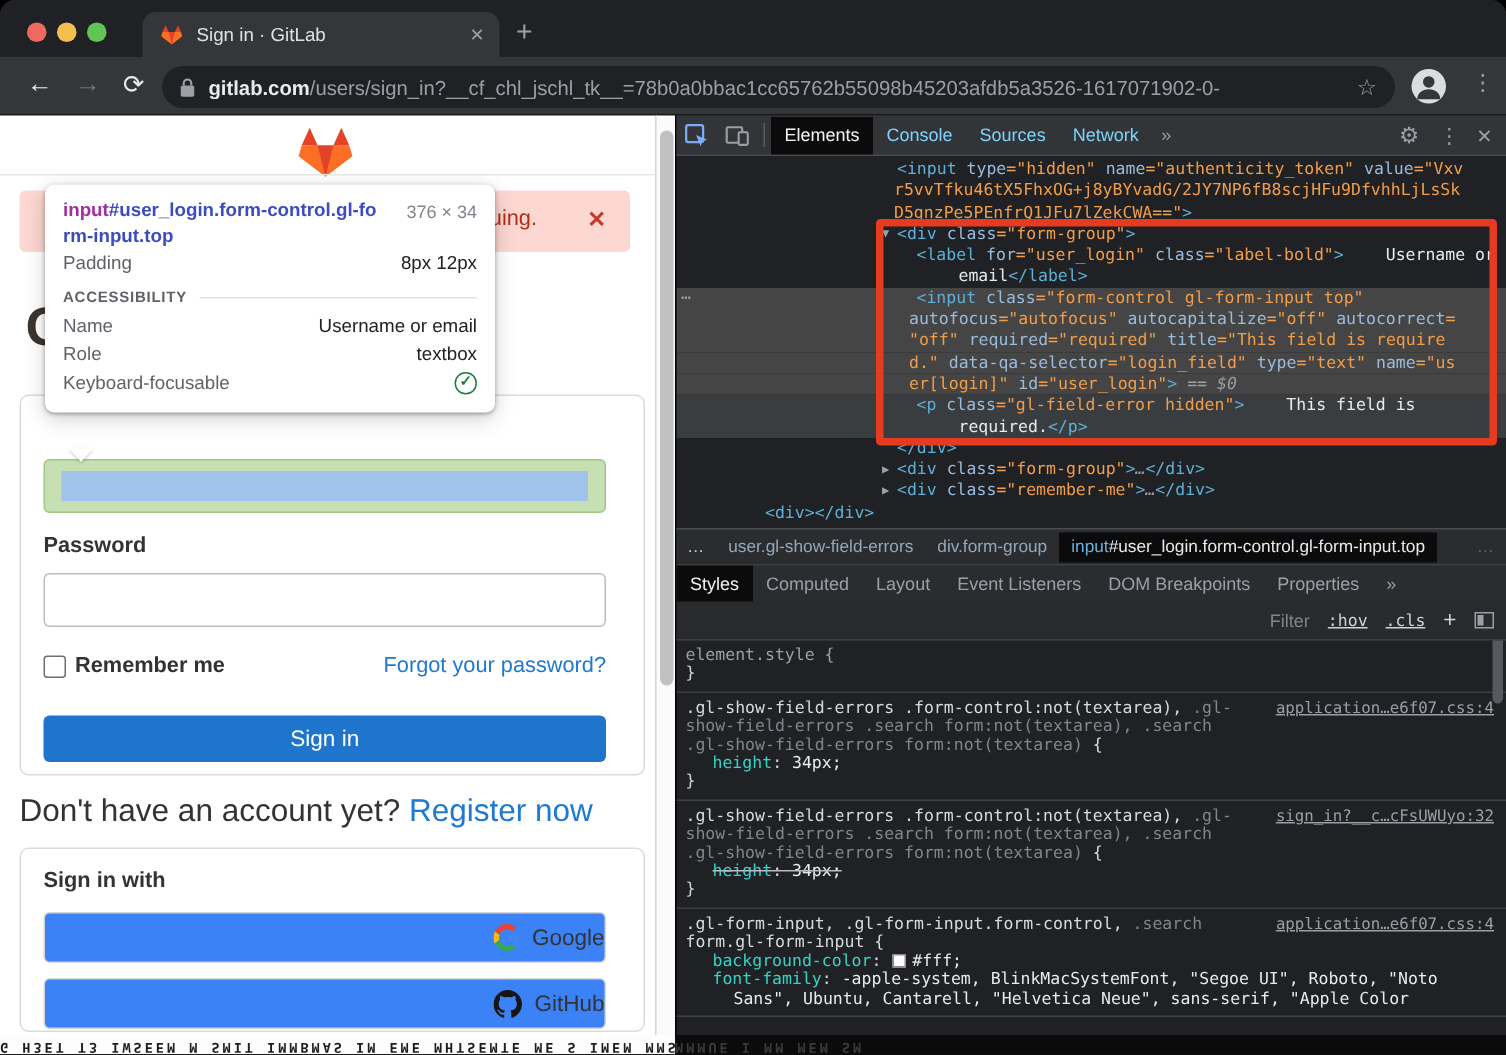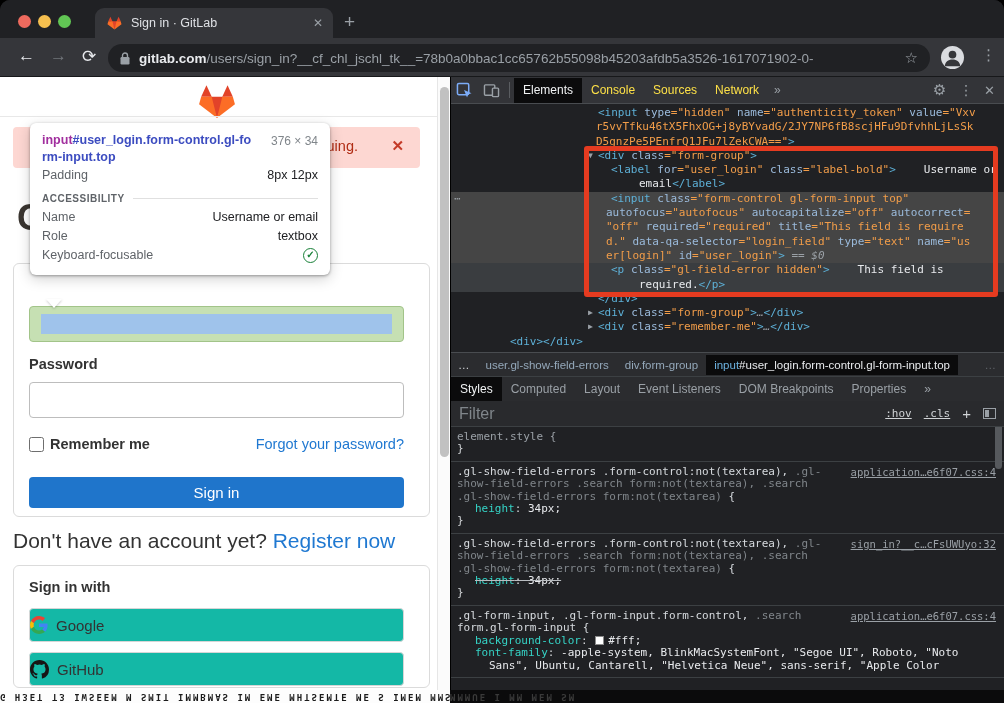--- a/index.html
+++ b/index.html
@@ -71,32 +71,32 @@
   .fld-label { position:absolute; left:15px; font-size:14.5px; font-weight:bold; color:#333; }
   .pw-input { position:absolute; left:15px; top:118px; width:375px; height:36px; border:1px solid #bdbdbd; border-radius:4px; background:#fff; }
   .rem-row { position:absolute; left:15px; top:172px; width:375px; display:flex; align-items:center; }
   .checkbox { width:15px; height:15px; border:1.5px solid #6e6e6e; border-radius:2.5px; background:#fff; margin-right:6px; }
   .rem-label { font-size:14.5px; font-weight:bold; color:#333; }
   .link { color:#1f78d1; }
   .forgot { margin-left:auto; font-size:14.5px; }
   .signin-btn { position:absolute; left:15px; top:213px; width:375px; height:31px; background:#1f75cb; border:none;
                 border-radius:4px; color:#fff; font-size:15px; font-family:"Liberation Sans",sans-serif; }
   .register-line { position:absolute; left:13px; top:452px; font-size:21px; color:#333; }
-  .sso-btn { position:absolute; left:15px; width:375px; height:34px; border:1px solid #d6d6d6; border-radius:4px; background:#14b8a6;
-             display:flex; align-items:center; justify-content:flex-start; font-size:15px; color:#333; }
+  .sso-btn { position:absolute; left:15px; width:375px; height:34px; border:1px solid #d6d6d6; border-radius:4px; background:#3b82f6;
+             display:flex; align-items:center; justify-content:flex-end; font-size:15px; color:#333; }
   .sso-btn .lbl { margin-left:8px; }
   .g-btn { top:42px; } .gh-btn { top:86px; }
 
   
   .devtools { position:relative; width:554px; height:100%; background:#202124; border-left:1px solid #000;
               display:flex; flex-direction:column; }
   .dt-toolbar { height:27px; background:#333438; border-bottom:1px solid #494c50; display:flex; align-items:center; flex:none; }
   .dt-icon { margin:0 5px; display:flex; align-items:center; }
   .dt-sep { width:1px; height:16px; background:#5a5d61; margin:0 4px; }
-  .dt-tab { padding:5px 9px 6px; font-size:12px; color:#fde047; white-space:nowrap; }
+  .dt-tab { padding:5px 9px 6px; font-size:12px; color:#7dd3fc; white-space:nowrap; }
   .dt-tab.active { background:#0b0b0c; color:#f1f3f4; }
   .dt-more { color:#9aa0a6; font-size:12px; padding:0 6px; }
   .dt-right { margin-left:auto; display:flex; align-items:center; }
   .gear { color:#9aa0a6; font-size:15px; margin:0 7px; }
   .dt-dots { color:#9aa0a6; font-size:14px; margin:0 6px; }
   .dt-close { color:#9aa0a6; font-size:13px; margin:0 9px 0 5px; }
 
   .dt-tree { height:248px; flex:none; position:relative; font-family:"DejaVu Sans Mono",monospace;
              font-size:11px; padding-top:2px; overflow:hidden; }
   .tree-row { height:14.3px; line-height:14.3px; white-space:pre; position:relative; }
@@ -113,21 +113,21 @@
   .crumb { color:#94a8ba; padding:4px 8px; }
   .crumb.active { background:#0b0b0c; color:#e8eaed; }
   .crumb.active .tag { color:#6cb2e0; }
   .crumb-trail { margin-left:auto; color:#5f6368; padding:0 8px; }
 
   .dt-styletabs { height:25px; flex:none; background:#2b2c2f; border-top:1px solid #3c4043; display:flex; align-items:center; }
   .st-tab { font-size:12px; color:#9aa0a6; padding:5px 9px 6px; white-space:nowrap; }
   .st-tab.active { background:#0b0b0c; color:#f1f3f4; }
 
   .dt-filter { height:26px; flex:none; background:#292a2d; border-bottom:1px solid #3c4043; display:flex; align-items:center; padding:0 8px; }
-  .filter-ph { color:#80868b; font-size:16px; flex:1; }
+  .filter-ph { color:#80868b; font-size:12px; flex:1;text-align:right; }
   .ftr { font-family:"DejaVu Sans Mono",monospace; font-size:11px; color:#d0d3d6; margin-left:12px;text-decoration:underline; }
   .plus { color:#d0d3d6; font-size:15px; margin-left:12px; }
   .dock-icon { width:13px; height:11px; border:1px solid #9aa0a6; margin-left:12px; position:relative; }
   .dock-icon::after { content:""; position:absolute; left:1px; top:1px; bottom:1px; width:4px; background:#9aa0a6; }
 
   .dt-styles { flex:1; overflow:hidden; font-family:"DejaVu Sans Mono",monospace; font-size:11px;
                line-height:12.4px; color:#d0d3d6; position:relative; }
   .rule { position:relative; padding:4px 6px 5px; border-bottom:1px solid #3c4043; }
   .rule-link { position:absolute; right:8px; top:4px; font-size:10.5px; color:#9aa0a6; text-decoration:underline; }
   .c-selw { color:#d7dbdf; } .c-selg { color:#80868b; }

